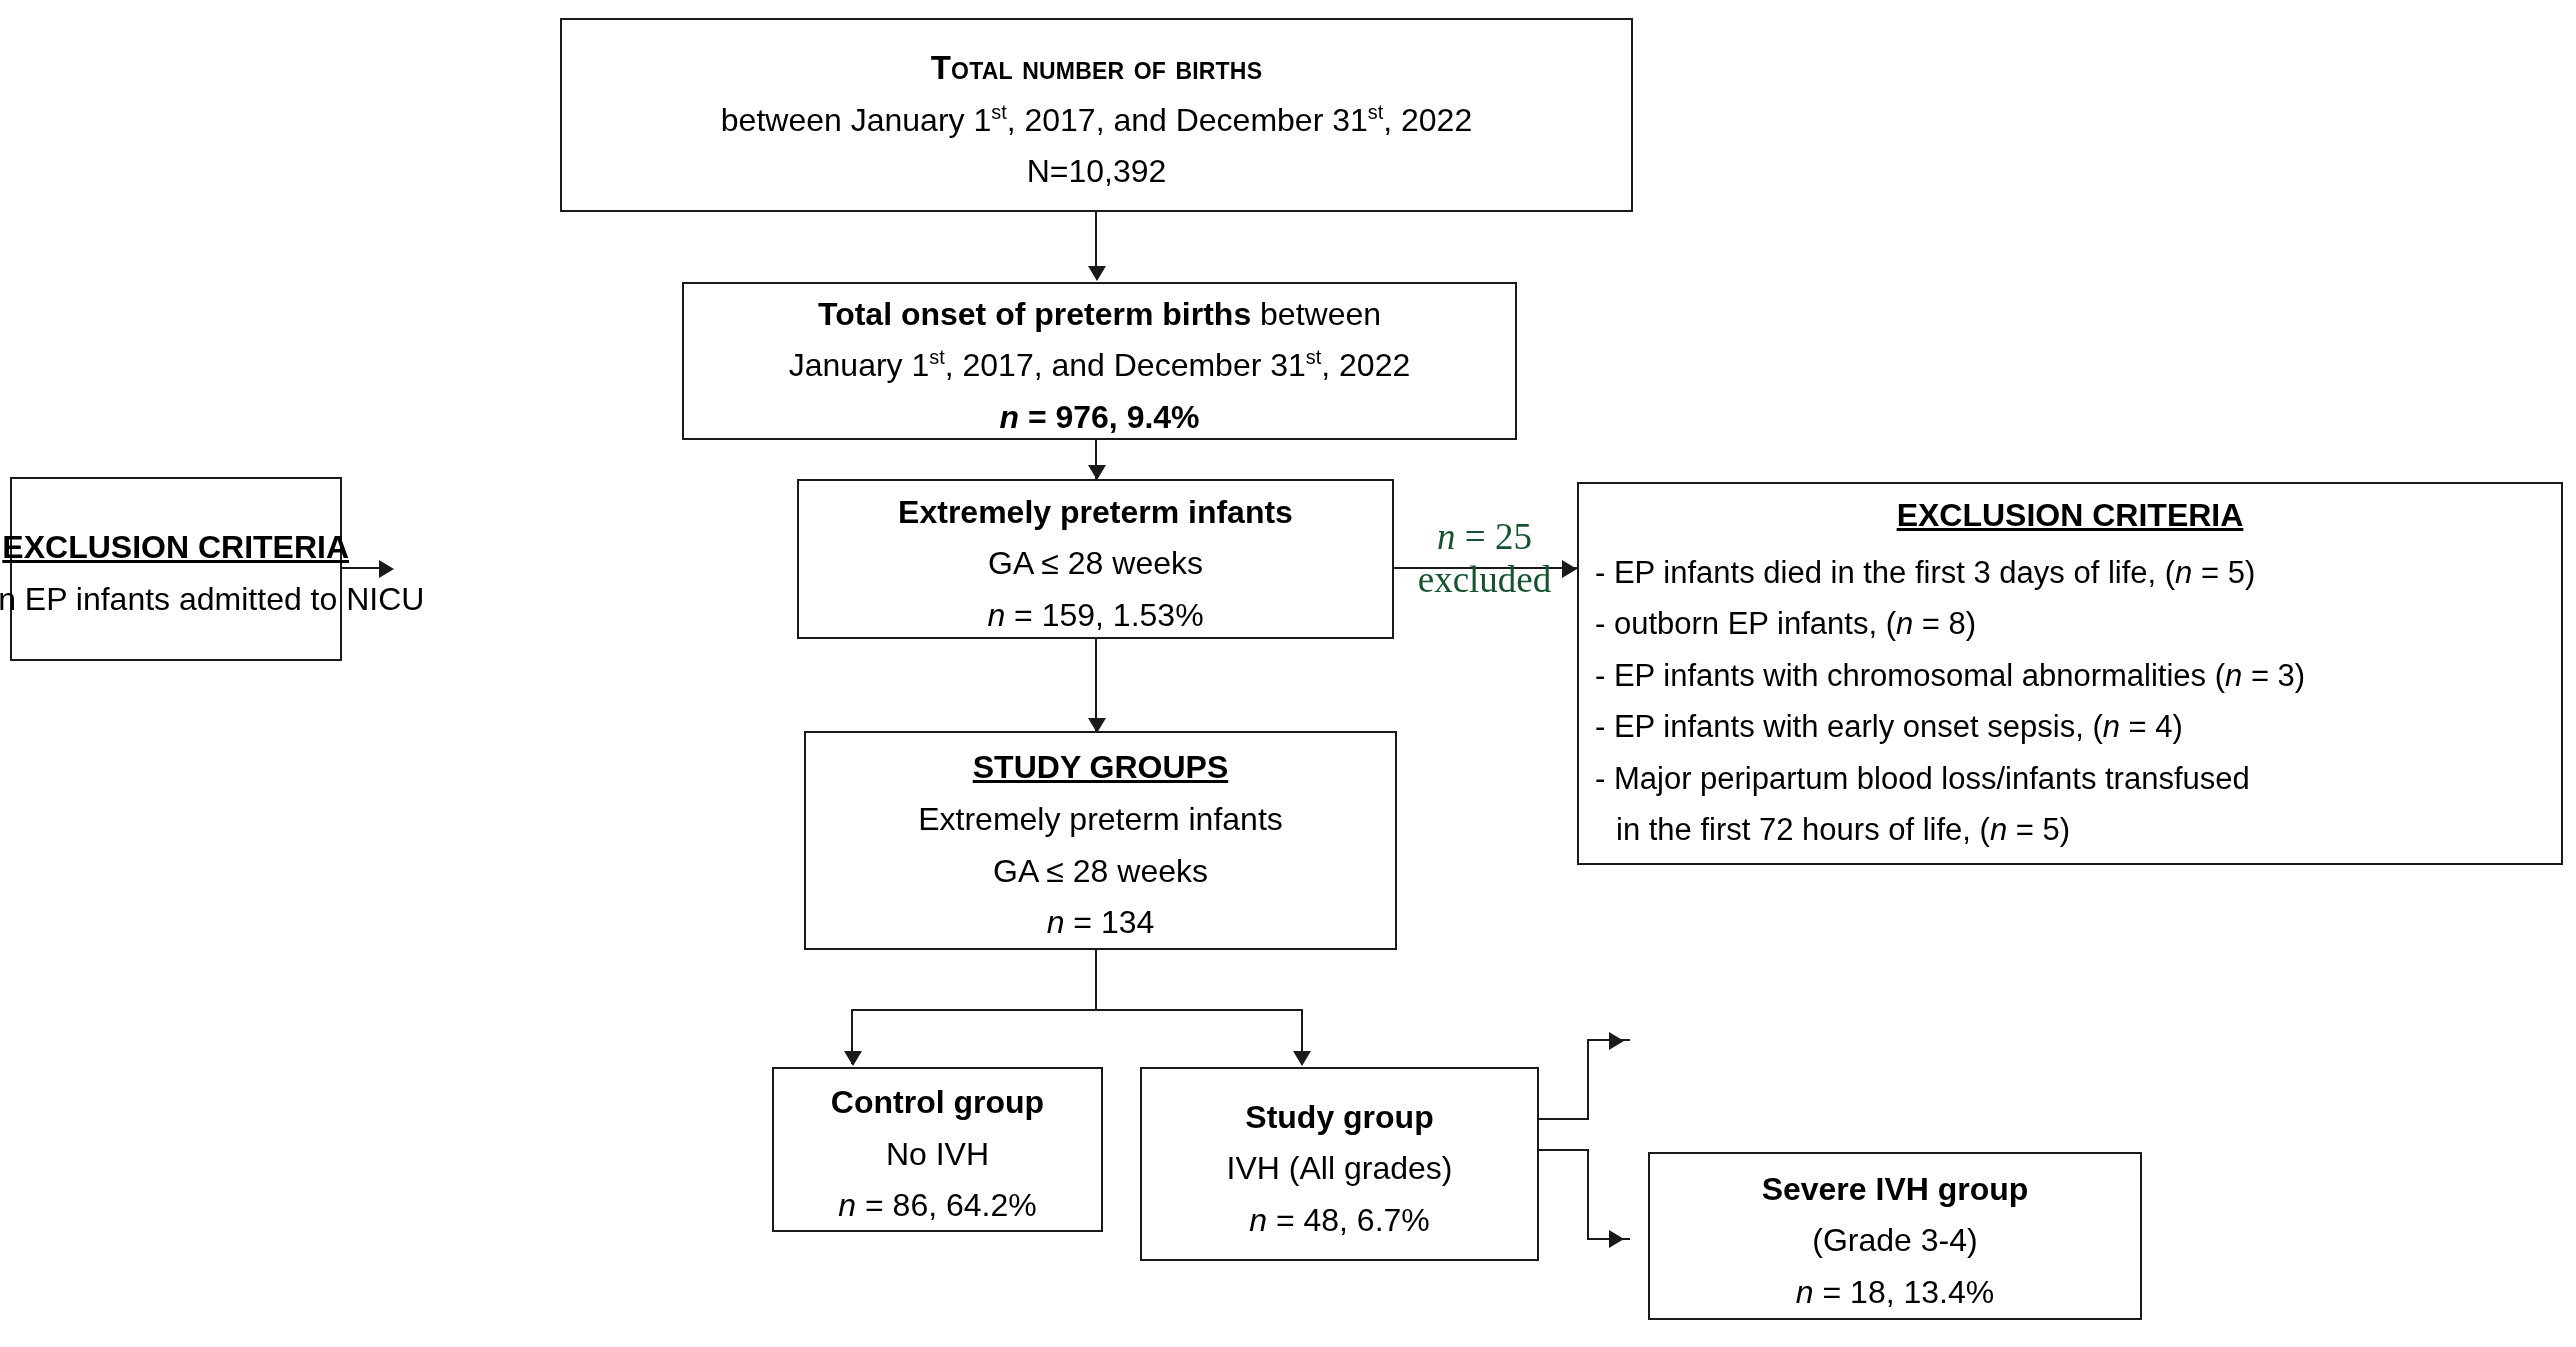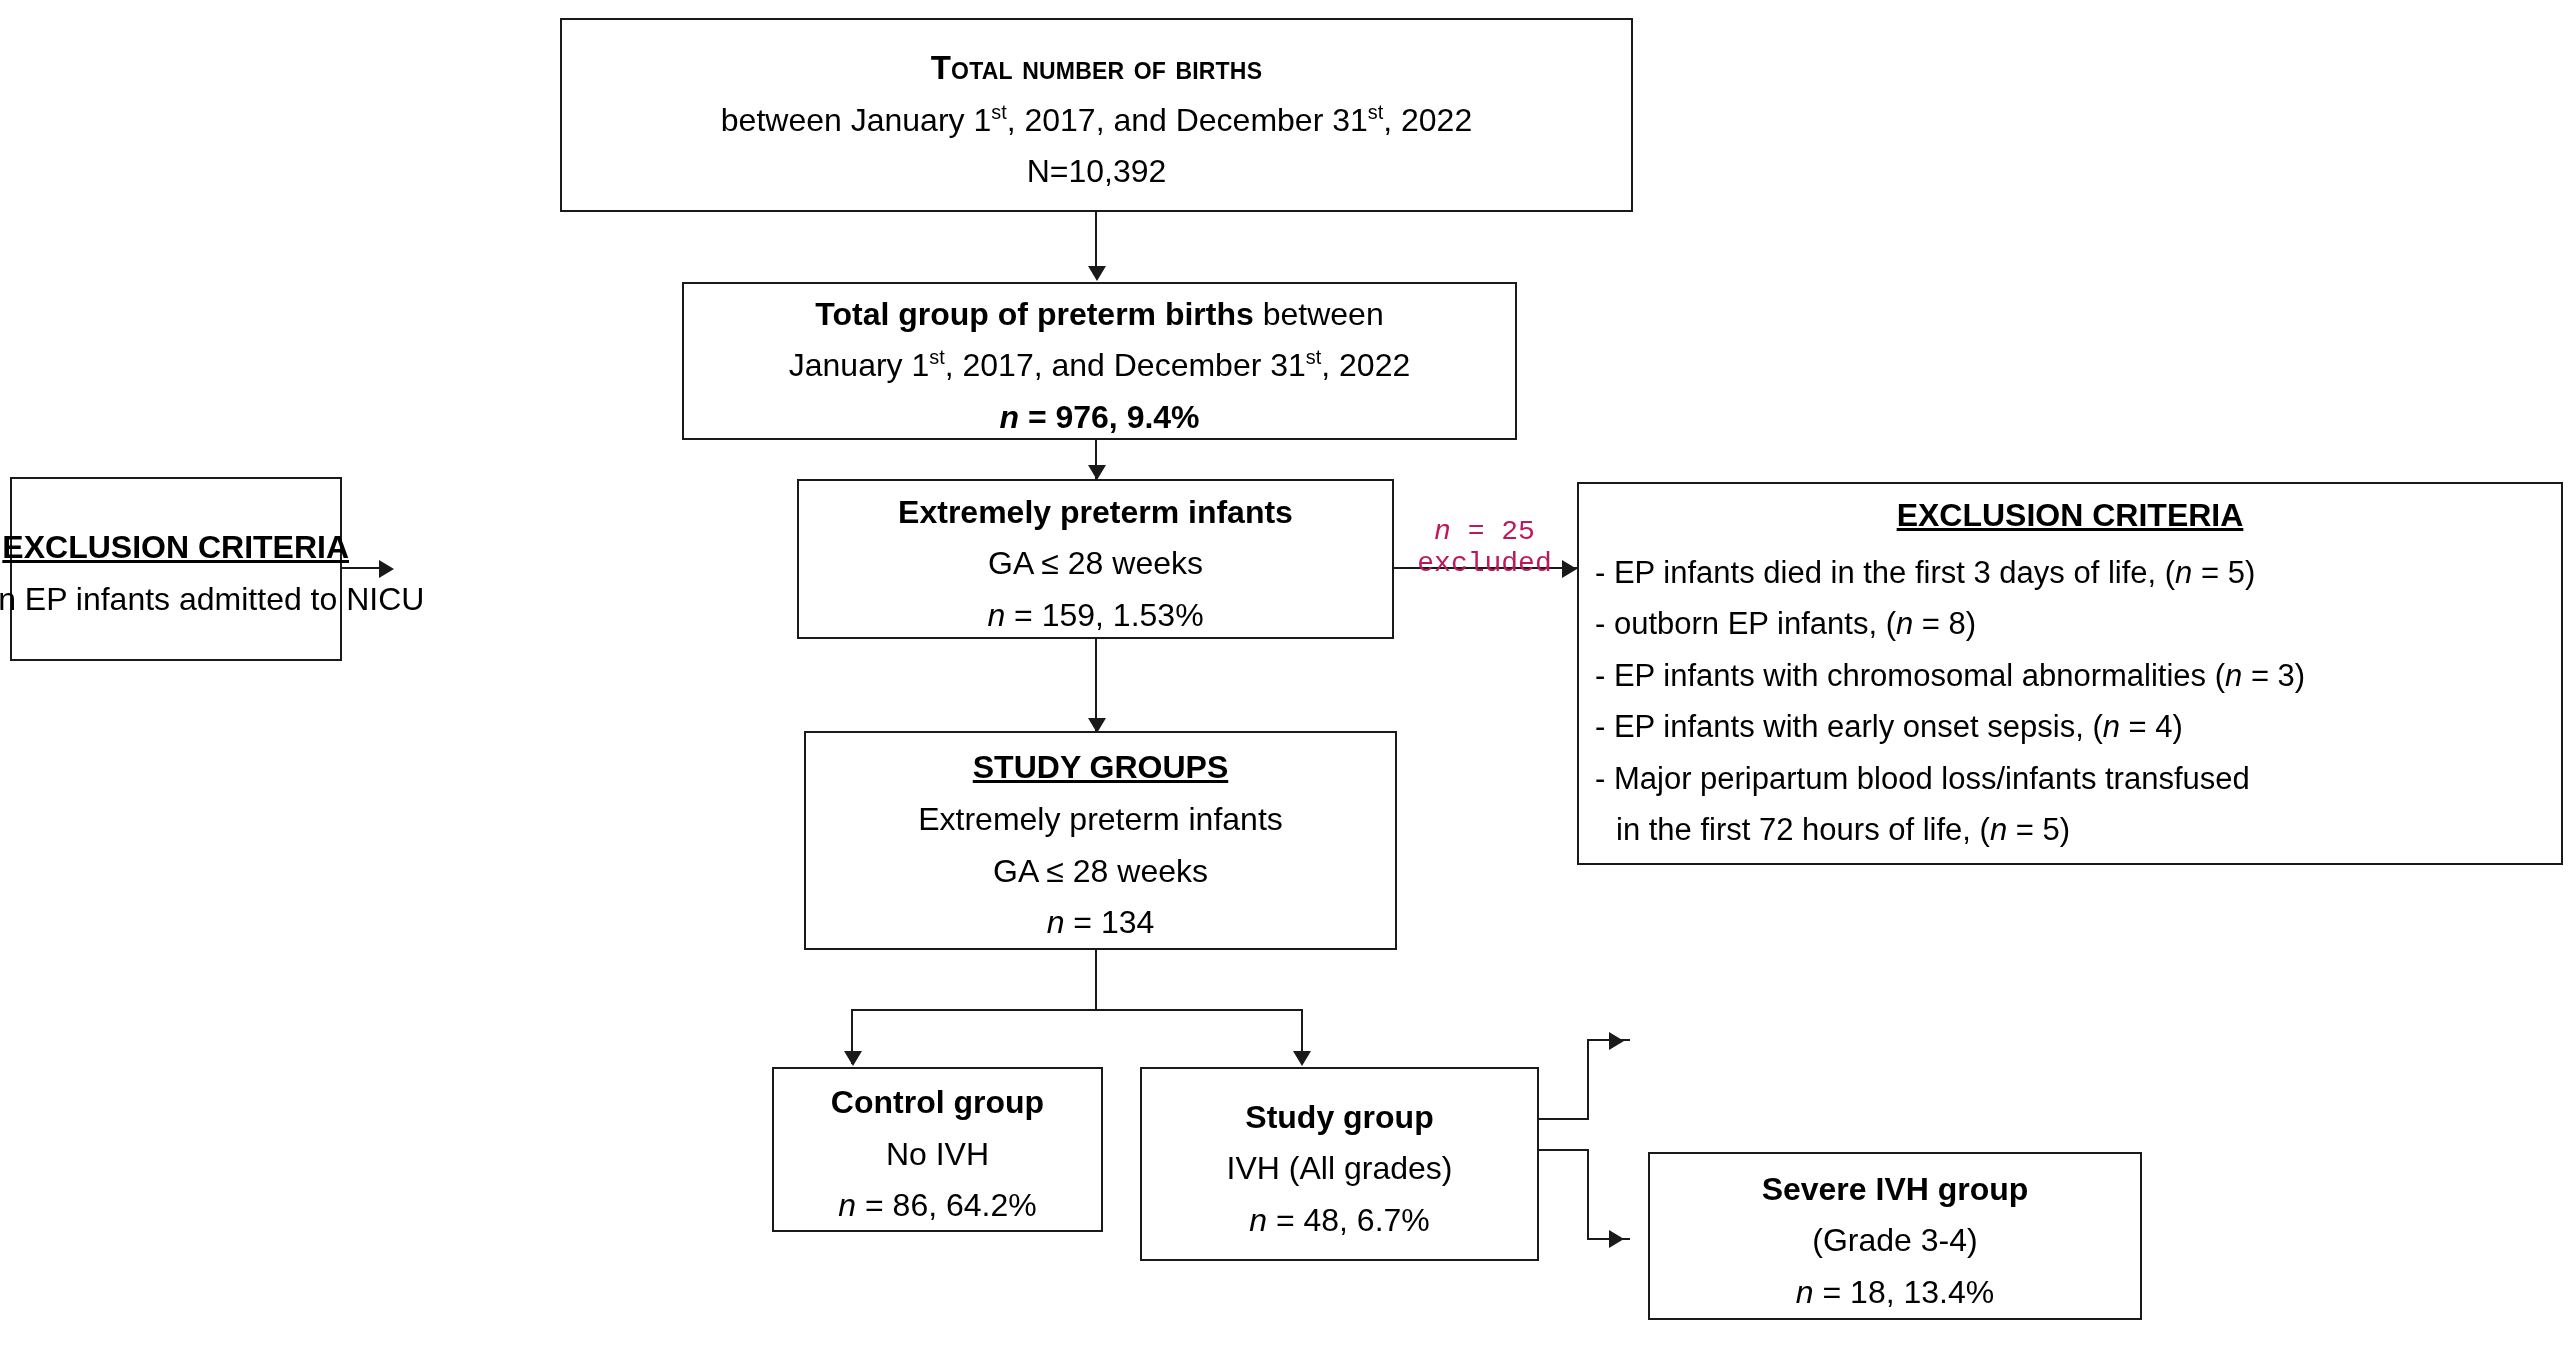--- a/index.html
+++ b/index.html
@@ -74,23 +74,23 @@
     border-top: 15.3px solid #1a1a1a;
   }
   .arrow-right {
     border-top: 9px solid transparent;
     border-bottom: 9px solid transparent;
     border-left: 15.3px solid #1a1a1a;
   }
 
   .edge-label {
     position: absolute;
-    font-family: Liberation Mono, monospace;
-    font-size: 28px;
-    color: #be185d;
+    font-family: Liberation Serif, serif;
+    font-size: 37px;
+    color: #14532d;
     white-space: nowrap;
     line-height: 1.15;
   }
 
   .excl-list {
     width: 100%;
   }
   .excl-list .line {
     font-size: 31px;
     line-height: 1.34;
@@ -116,21 +116,21 @@
       <span>between January 1</span><sup>st</sup><span>, 2017, and December 31</span><sup>st</sup><span>, 2022</span>
     </div>
     <div class="line">N=10,392</div>
   </div>
 
   <div class="ln vline" style="left:1095px; top:211px; width:2.4px; height:61px;"></div>
   <div class="arrow-down" style="left:1088px; top:266px;"></div>
 
   <div class="box" style="left:682px; top:282px; width:835px; height:158px;">
     <div class="line">
-      <span class="b">Total group of preterm births</span><span> between</span>
+      <span class="b">Total onset of preterm births</span><span> between</span>
     </div>
     <div class="line">
       <span>January 1</span><sup>st</sup><span>, 2017, and December 31</span><sup>st</sup><span>, 2022</span>
     </div>
     <div class="line b">
       <span class="i">n</span><span> = 976, 9.4%</span>
     </div>
   </div>
 
   <div class="ln vline" style="left:1095px; top:440px; width:2.4px; height:39px;"></div>

